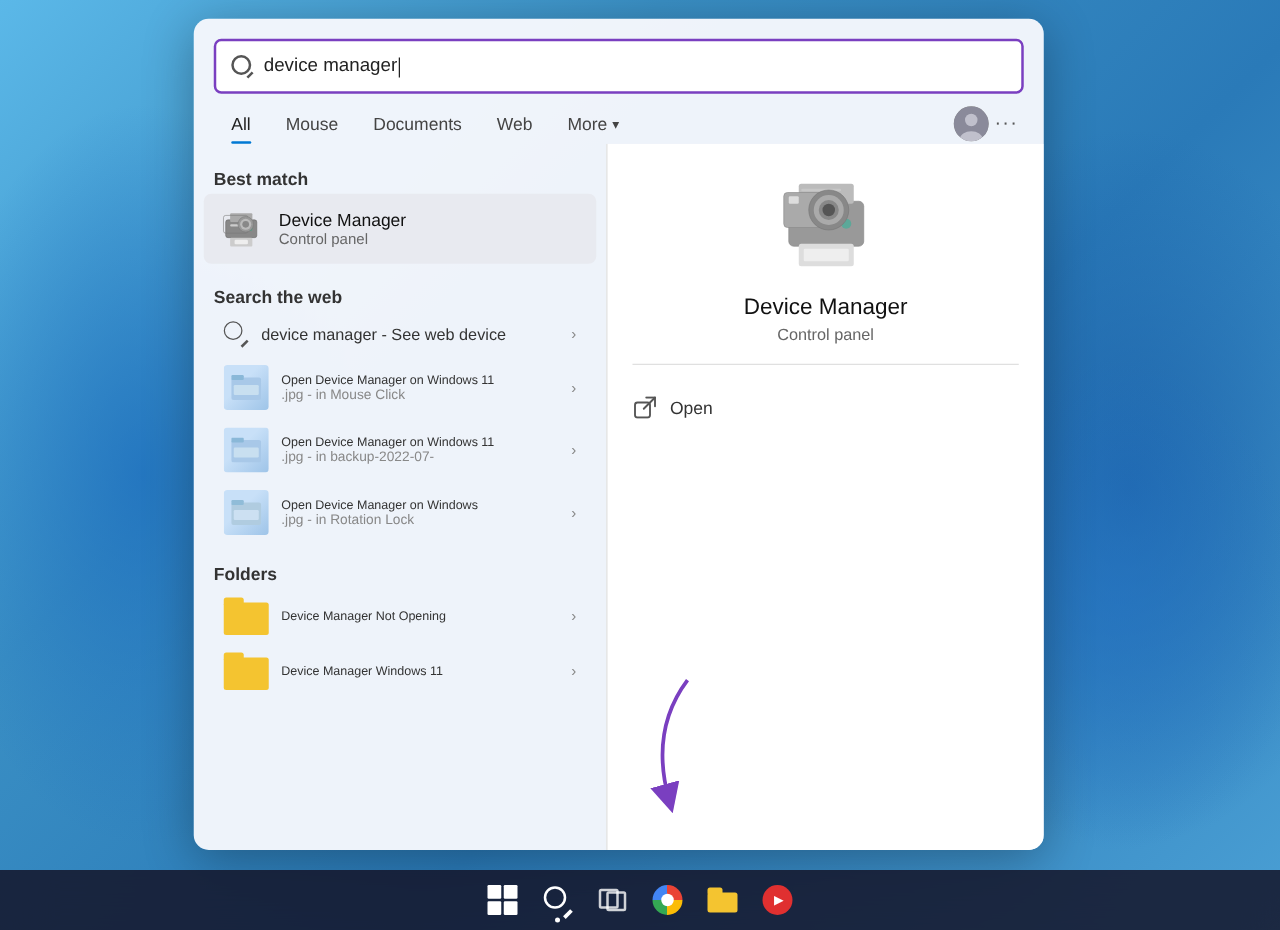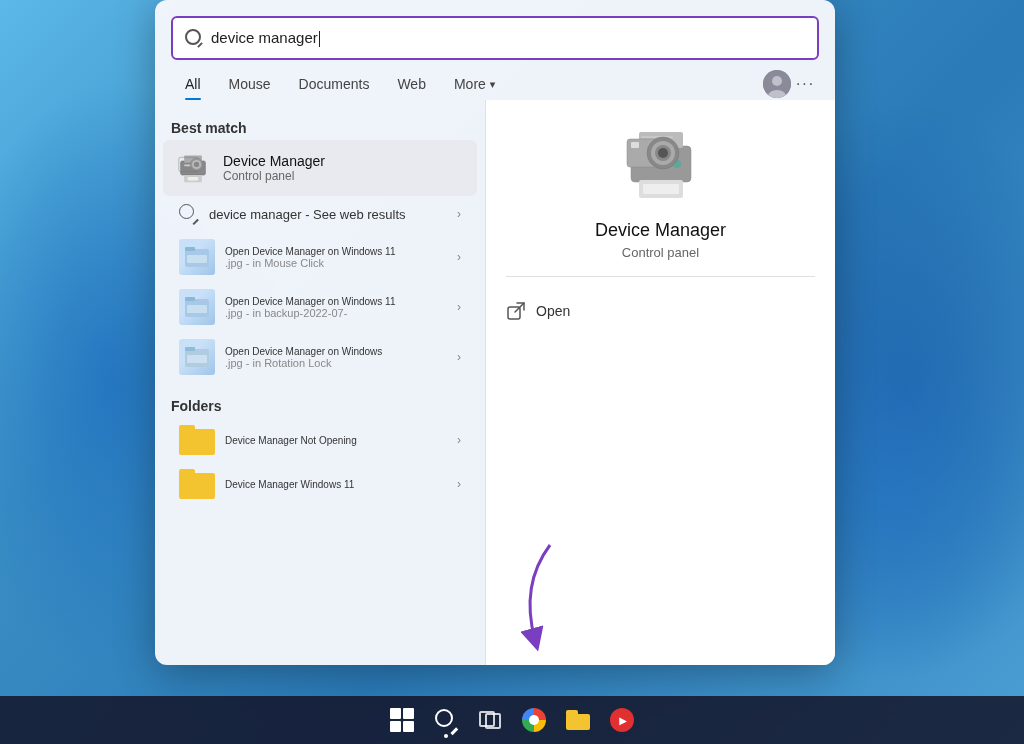--- a/index.html
+++ b/index.html
@@ -222,21 +222,21 @@
       width: 4px;
       height: 4px;
       background: #fff;
       border-radius: 50%;
     }
 
     
     .search-panel {
       position: absolute;
       left: 155px;
-      top: 0;
+      top: 15px;
       width: 680px;
       height: 665px;
       background: rgba(245, 247, 252, 0.97);
       border-radius: 12px;
       box-shadow: 0 8px 40px rgba(0,0,0,0.3);
       overflow: hidden;
       display: flex;
       flex-direction: column;
     }
 
@@ -682,25 +682,26 @@
               <ellipse cx="22" cy="14" rx="5" ry="5" fill="#bbb"></ellipse>
               <ellipse cx="22" cy="14" rx="3" ry="3" fill="#888"></ellipse>
             </svg>
           </div>
           <div class="best-match-text">
             <div class="title">Device Manager</div>
             <div class="subtitle">Control panel</div>
           </div>
         </div>
 
+        <div class="section-label" style="margin-top:10px;">Search the web</div>
         <div class="web-search-item">
           <div class="web-search-icon"></div>
           <div class="web-search-text">
             <strong>device manager</strong>
-            <span> </span><span>- See web results</span>
+            <span> </span><span>- See web device</span>
           </div>
           <span class="chevron-right">›</span>
         </div>
 
 
         <div class="photo-item">
           <div class="photo-thumb">
             <div class="photo-thumb-inner">
               <svg width="24" height="20" viewBox="0 0 24 20">
                 <rect x="0" y="2" width="24" height="18" rx="2" fill="#a8c8e8"></rect>

